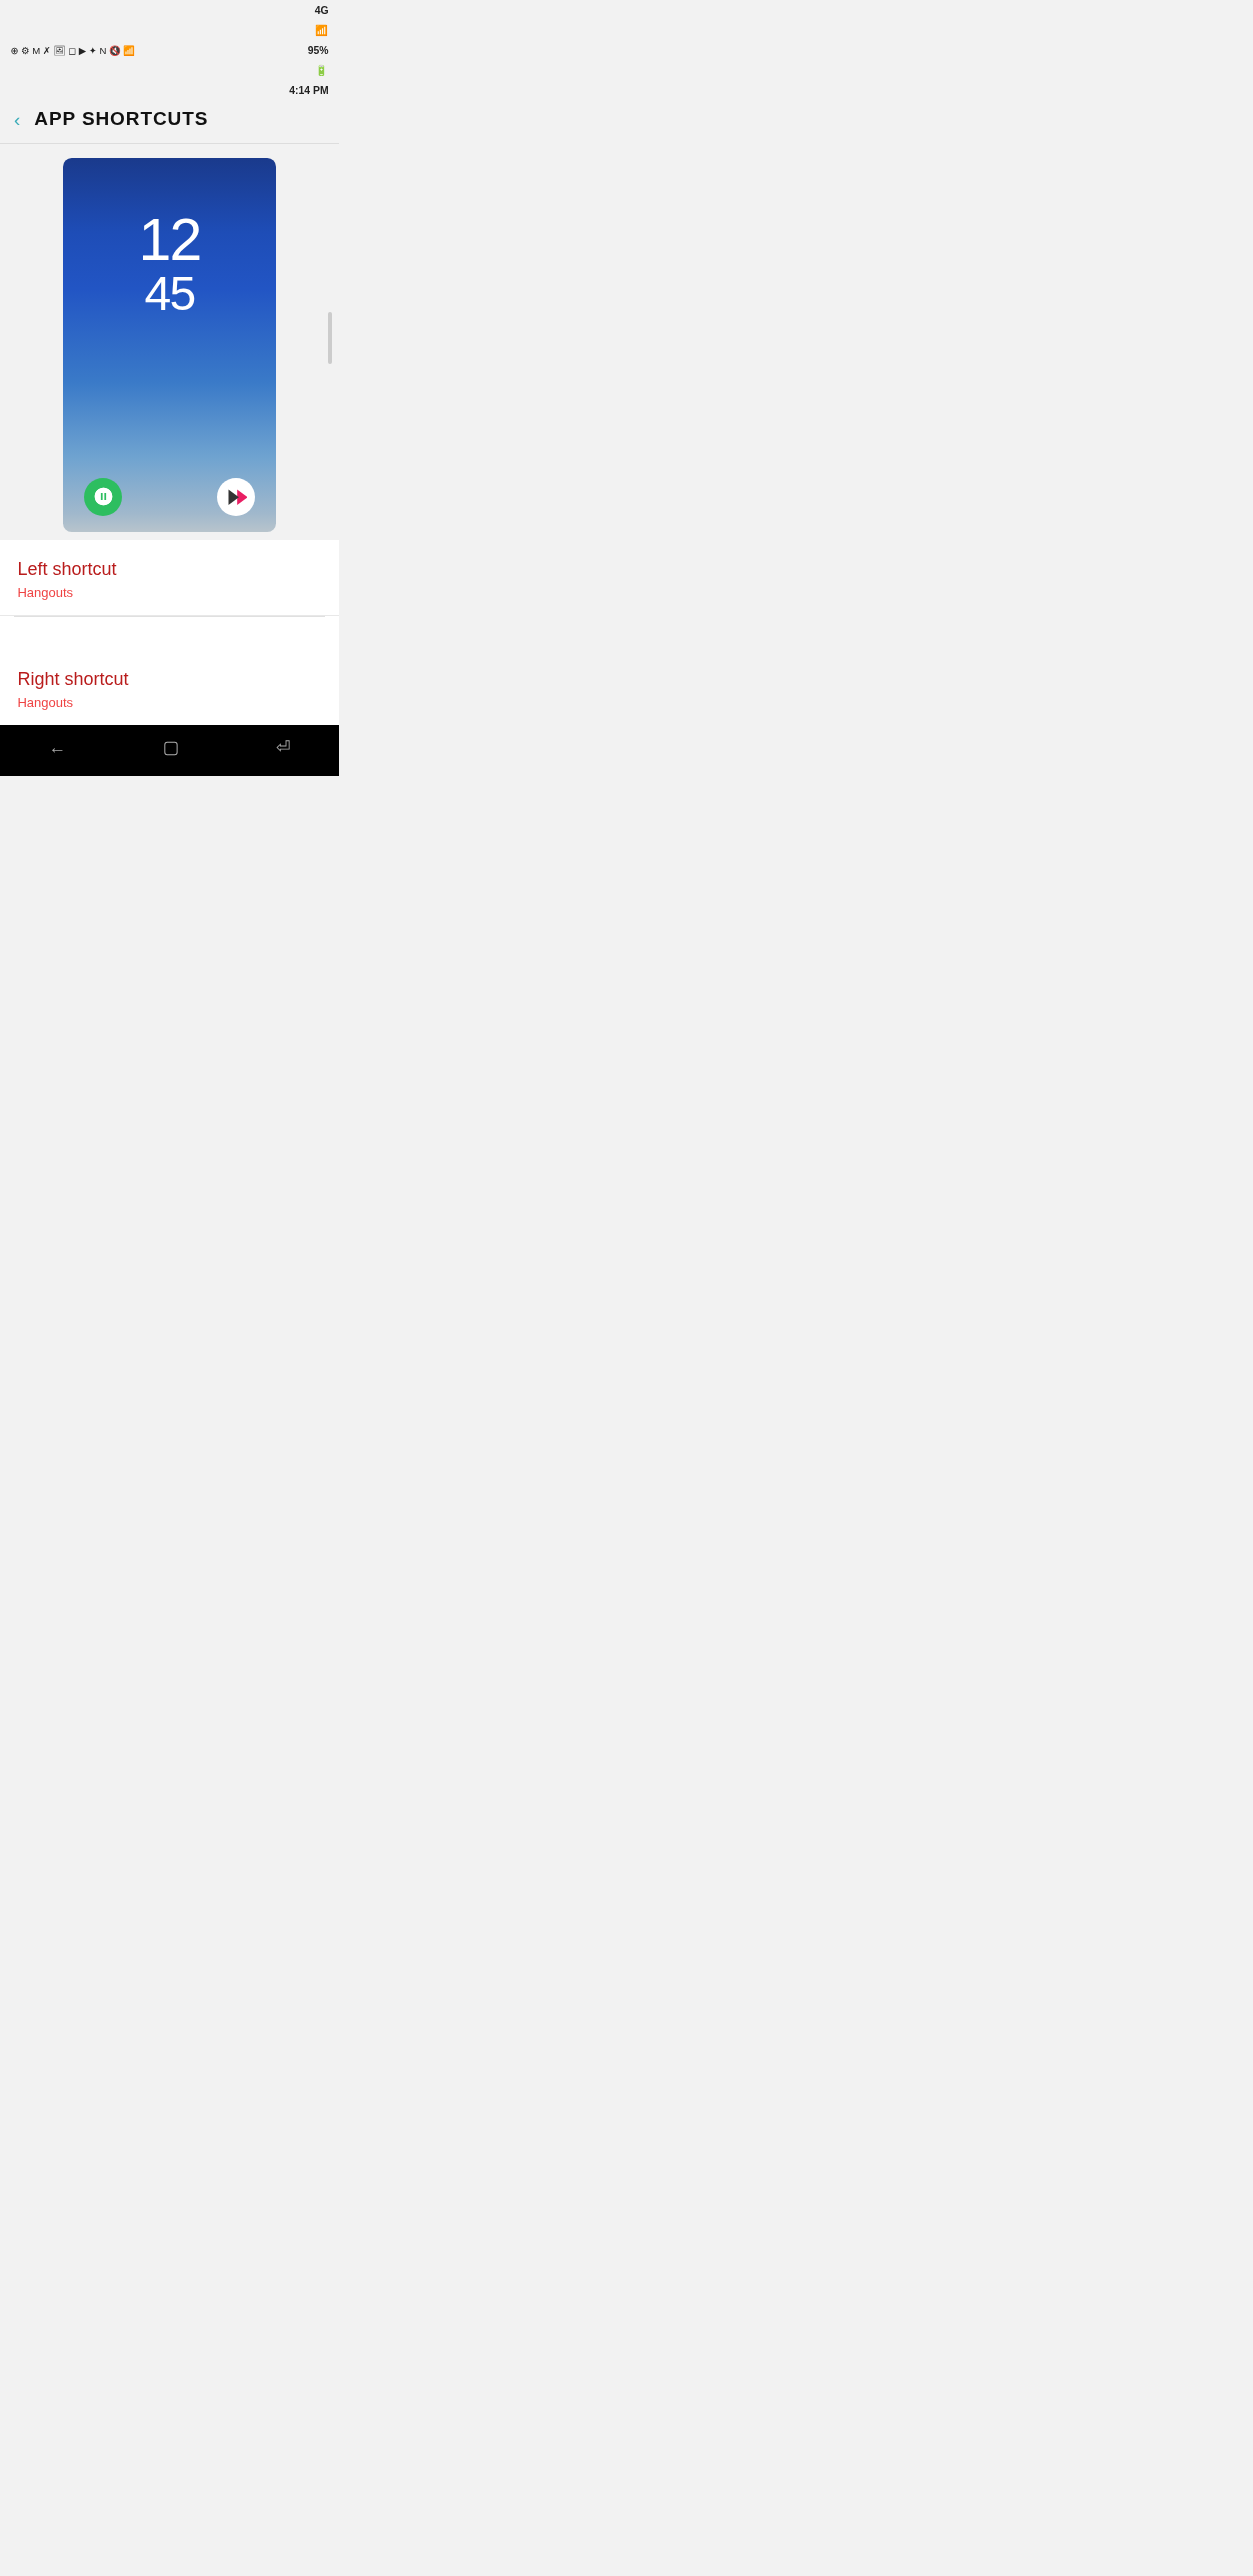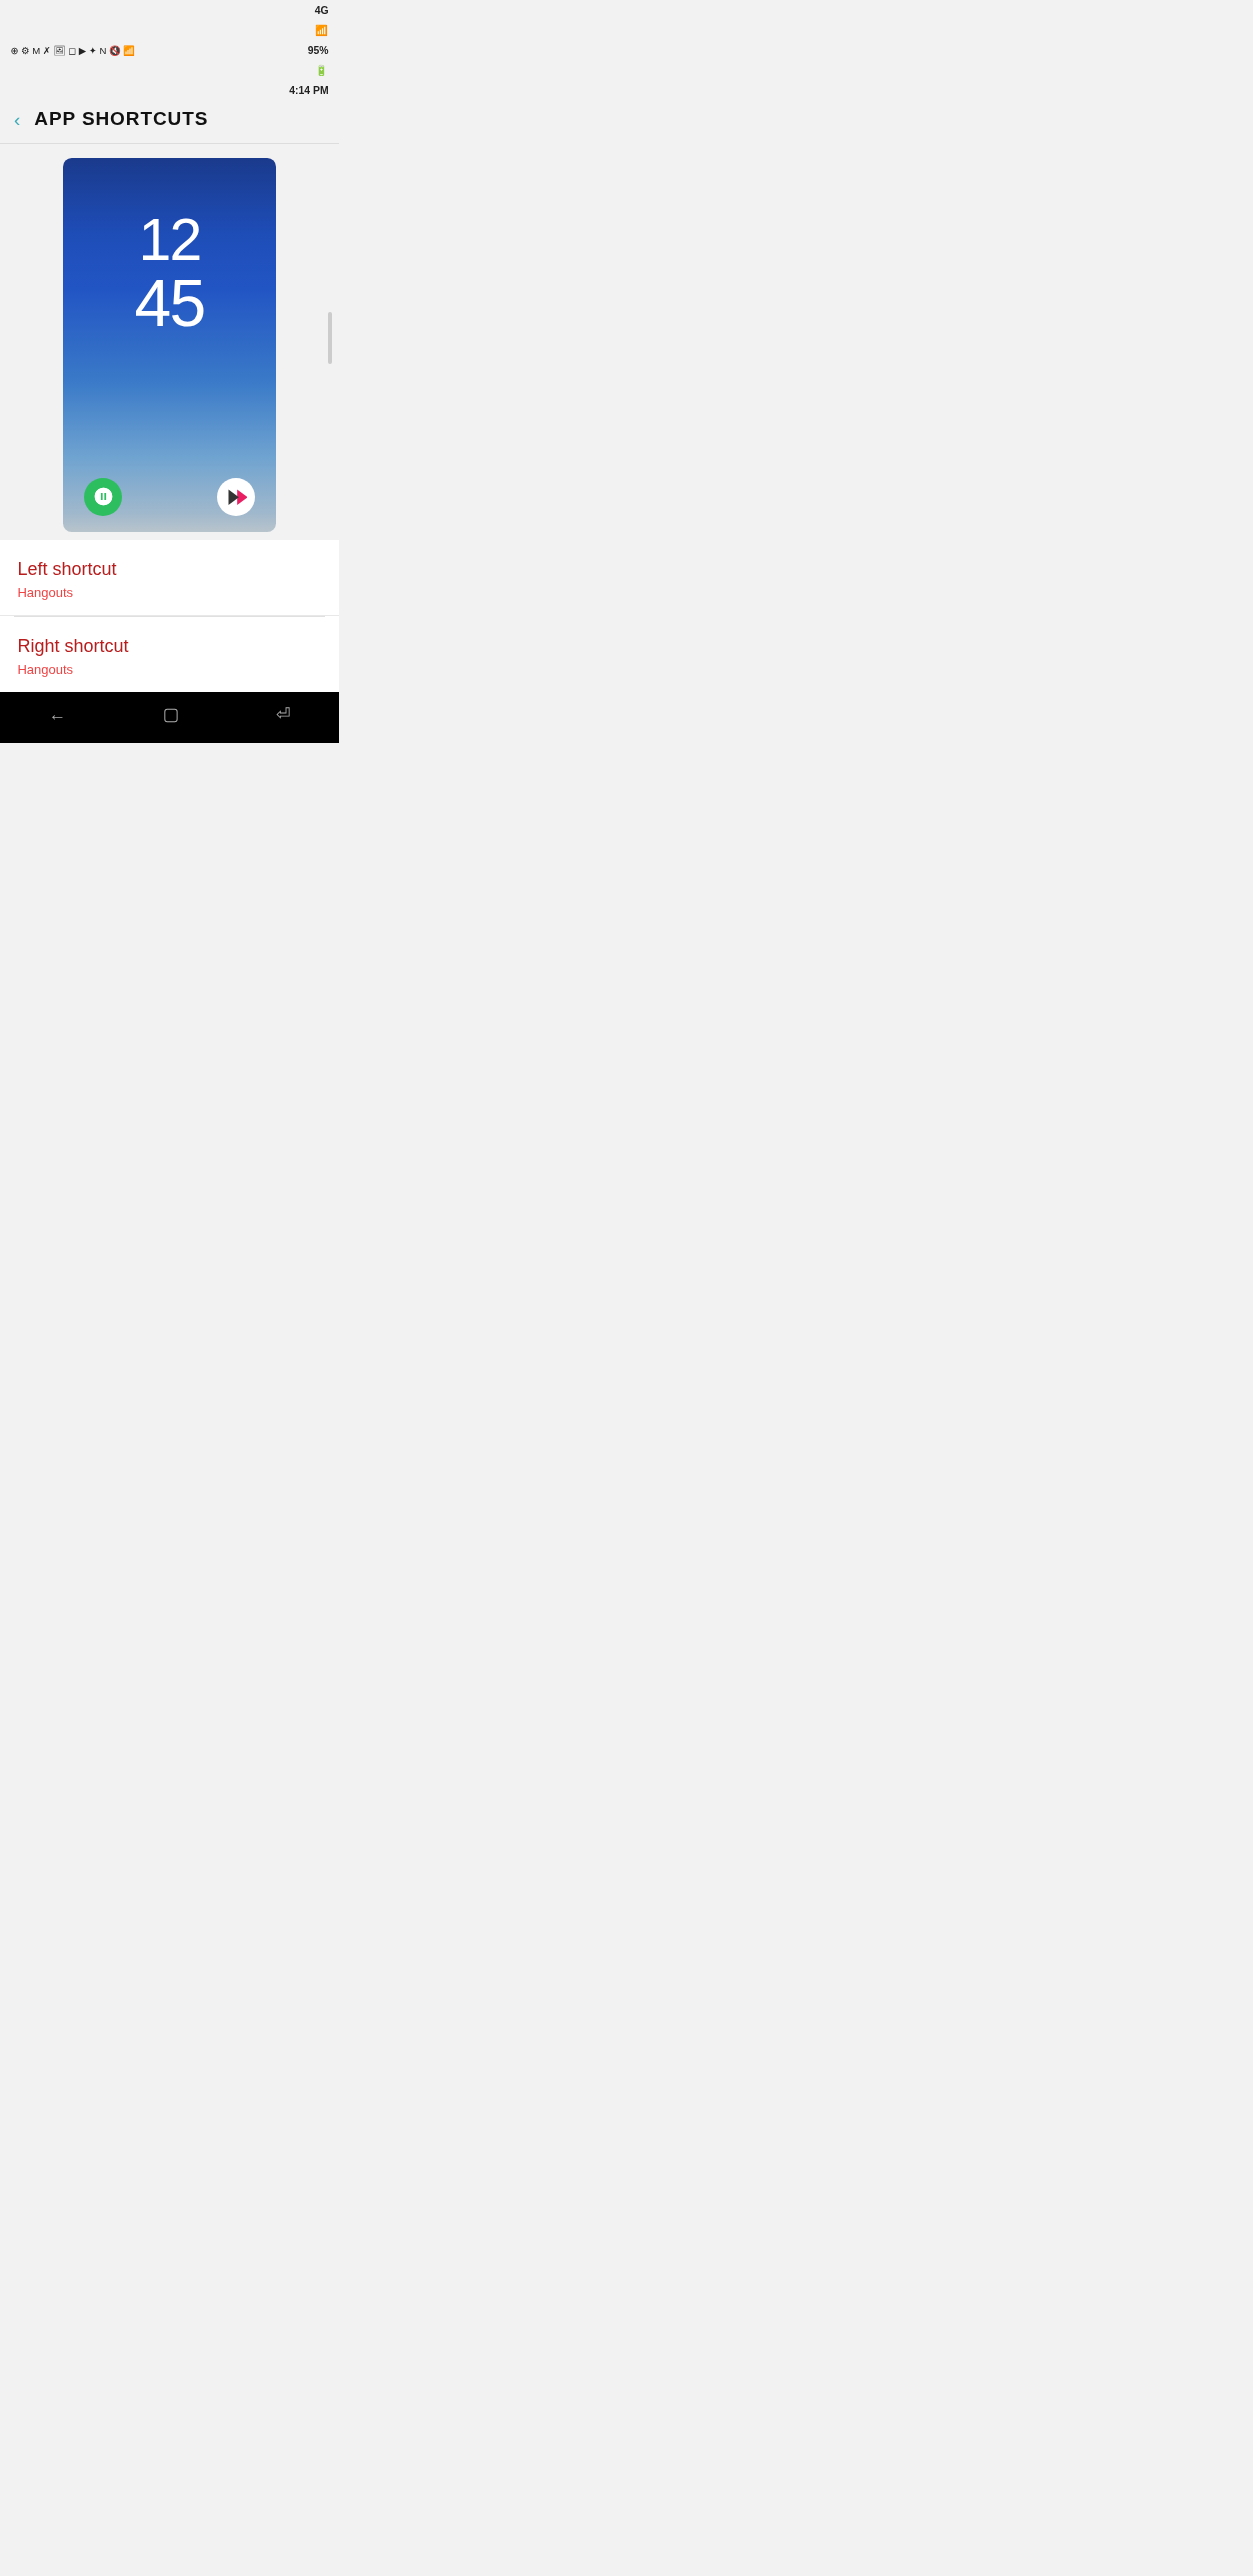--- a/index.html
+++ b/index.html
@@ -86,21 +86,21 @@
       color: white;
       margin-top: 9px;
     }
     .clock-hour {
       font-size: 59px;
       font-weight: 100;
       line-height: 1;
       letter-spacing: -1.7px;
     }
     .clock-minute {
-      font-size: 66px;
+      font-size: 48px;
       font-weight: 100;
       line-height: 1;
       letter-spacing: -1.7px;
     }
 
     
     .shortcut-icons {
       position: absolute;
       bottom: 15.7px;
       left: 0;
@@ -158,20 +158,21 @@
       margin-top: 8.7px;
     }
 
     .shortcut-item {
       padding: 19px 17.4px 15.7px;
       border-bottom: 0.9px solid #e8e8e8;
       cursor: pointer;
     }
     .shortcut-item:last-child {
       border-bottom: none;
+      margin-top: 33px;
     }
 
     .shortcut-label {
       font-size: 18px;
       font-weight: 500;
       color: #b91c1c;
       margin-bottom: 4.4px;
     }
     .shortcut-value {
       font-size: 13px;

